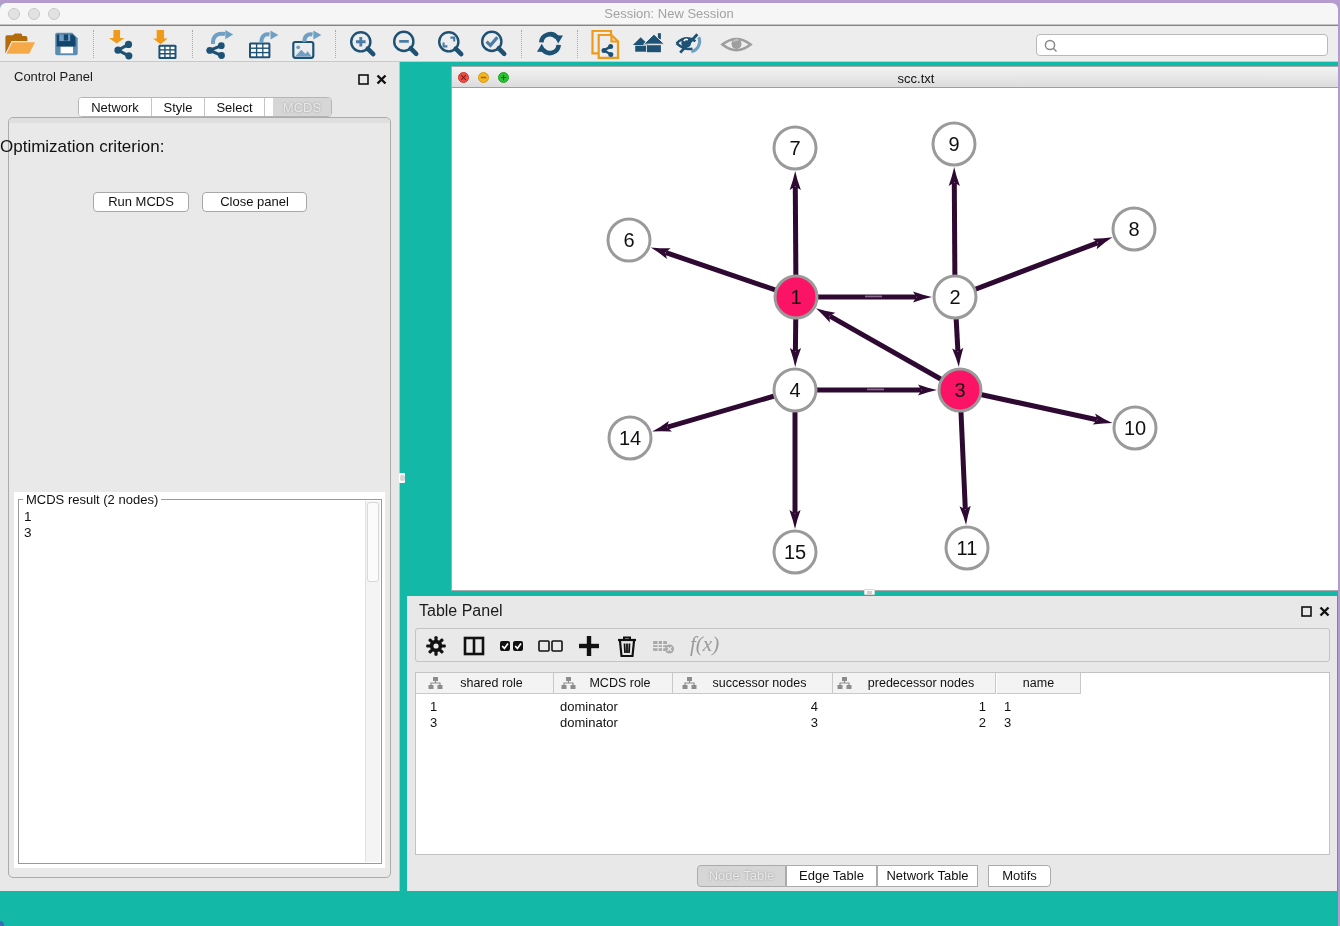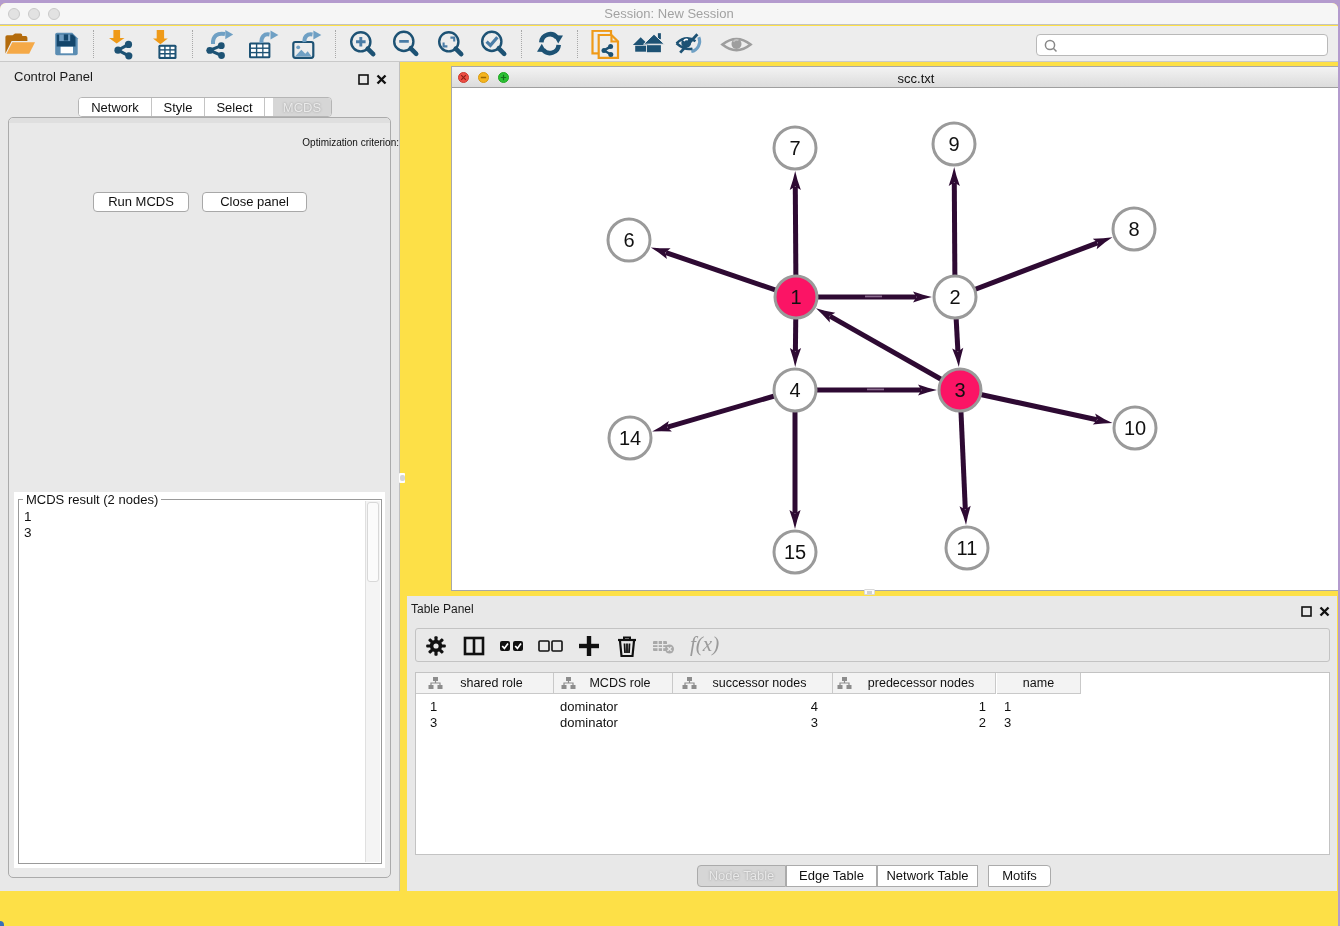--- a/index.html
+++ b/index.html
@@ -1,50 +1,50 @@
 <!DOCTYPE html>
 <html><head>
 <meta charset="utf-8">
 <style>
 * { margin:0; padding:0; box-sizing:border-box; }
 html,body { width:1340px; height:926px; overflow:hidden; }
 body { background:#b49bce; font-family:"Liberation Sans", sans-serif; position:relative; }
-.win { position:absolute; left:0; top:3px; width:1338px; height:923px; background:#fde047;
+.win { position:absolute; left:0; top:3px; width:1338px; height:923px; background:#14b8a6;
   border-radius:6px 6px 0 0; overflow:hidden; }
 .titlebar { position:absolute; left:0; top:0; width:100%; height:22px; background:#f6f6f6;
   border-bottom:1px solid #c3c3c3; }
 .tl { position:absolute; top:5px; width:12px; height:12px; border-radius:50%; background:#e2e2e2; border:1px solid #c9c9c9; }
 .title-text { position:absolute; top:3px; width:100%; text-align:center; font-size:13px; color:#a2a2a2; }
 .toolbar { position:absolute; left:0; top:23px; width:100%; height:36px; background:#ededed; border-bottom:1px solid #c9c9c9; }
 .tbi { position:absolute; top:4px; }
 .tsep { position:absolute; top:4px; height:28px; width:0; border-left:1px dotted #a9a9a9; }
 .search { position:absolute; left:1036px; top:8px; width:292px; height:22px; background:#fff; border:1px solid #b9b9b9; border-radius:4px; }
 
 .cp { position:absolute; left:0; top:59px; width:400px; height:829px; background:#e8e8e8; border-right:1px solid #c0c0c0; }
 .cp-title { position:absolute; left:14px; top:7px; font-size:13px; color:#1a1a1a; }
 .cp-box { position:absolute; left:8px; top:55px; width:383px; height:761px; border:1px solid #ababab; border-radius:5px; background:#e9e9e9; }
 .tabs { position:absolute; left:78px; top:35px; height:20px; display:flex; border:1px solid #b5b5b5; border-radius:4px; overflow:hidden; background:#fff; z-index:3; }
 .tab { font-size:13px; color:#111; text-align:center; line-height:19px; border-right:1px solid #c4c4c4; background:#fff; }
 .tab.sel { background:#d6d6d6; color:#ebebeb; border-right:none; text-shadow:0 0 2px rgba(140,140,140,0.9);margin-left:8px; }
-.opt-label { position:absolute; left:0; top:75px; width:100%; text-align:right; font-size:10px; color:#111; }
+.opt-label { position:absolute; left:0; top:75px; width:100%; text-align:left; font-size:17px; color:#111; }
 .dd { position:absolute; left:44px; top:99px; width:311px; height:19px; background:#fff; border:1px solid #9e9e9e; border-radius:4px; font-size:13px; line-height:17px; padding-left:8px; color:#111; }
 .btn { position:absolute; height:20px; background:#fff; border:1px solid #a8a8a8; border-radius:4px; font-size:13px; text-align:center; line-height:18px; color:#111; }
 .mcds-box { position:absolute; left:6px; top:431px; width:371px; height:375px; background:#fff; }
 .fieldset { position:absolute; left:4px; top:7px; right:3px; bottom:4px; border:1px solid #9a9a9a; }
 .legend { position:absolute; left:4px; top:-8px; background:#fff; padding:0 3px; font-size:13px; color:#111; }
 .sbar { position:absolute; right:1px; top:1px; width:15px; bottom:1px; background:#f4f4f4; border-left:1px solid #e0e0e0; }
 .sthumb { position:absolute; left:1px; top:1px; width:12px; height:80px; background:#fbfbfb; border:1px solid #d8d8d8; border-radius:3px; }
 
 .netwin { position:absolute; left:407px; top:63px; width:930px; height:525px; background:#fff; border:1px solid #a8a8a8; border-top:none;margin-left:44px; }
 .net-title { position:absolute; left:0; top:0; width:100%; height:22px; background:linear-gradient(#f3f3f3,#dcdcdc); border-bottom:1px solid #9f9f9f; border-top:1px solid #a8a8a8; }
 .net-title span { position:absolute; width:100%; top:4px; text-align:center; font-size:13px; color:#111; }
 .mtl { position:absolute; top:5px; width:11px; height:11px; border-radius:50%; }
 
 .tp { position:absolute; left:407px; top:593px; width:930px; height:295px; background:#e8e8e8; }
-.tp-title { position:absolute; left:4px; top:6px; font-size:12px; color:#1a1a1a; }
+.tp-title { position:absolute; left:12px; top:6px; font-size:16px; color:#1a1a1a; }
 .tp-toolbar { position:absolute; left:8px; top:32px; width:915px; height:34px; border:1px solid #c3c3c3; border-radius:3px; background:#e9e9e9; }
 .tp-table { position:absolute; left:8px; top:76px; width:915px; height:183px; background:#fff; border:1px solid #c3c3c3; }
 .th { position:absolute; top:0; height:21px; background:#f3f3f3; border-right:1px solid #c9c9c9; border-bottom:1px solid #c9c9c9; font-size:12.5px; color:#111; text-align:center; line-height:20px; }
 .td { position:absolute; font-size:13px; color:#111; height:16px; line-height:16px; }
 .bt { position:absolute; top:269px; height:22px; background:#fff; border:1px solid #ababab; font-size:13px; color:#111; text-align:center; line-height:20px; }
 .statusbar { position:absolute; left:0; top:888px; width:100%; height:35px; background:#ededed; border-top:1px solid #c9c9c9; }
 .sb-btn { position:absolute; left:12px; top:7px; width:27px; height:23px; background:#fdfdfd; border:1px solid #b9b9b9; }
 .mem-btn { position:absolute; right:12px; top:7px; width:71px; height:23px; background:#fdfdfd; border:1px solid #b3b3b3; border-radius:3px; font-size:12px; line-height:21px; text-align:left; padding-left:23px; color:#111; }
 .memdot { position:absolute; left:7px; top:6px; width:10px; height:10px; border-radius:50%; background:#2ba642; border:1px solid #1f8c33; }
 </style>

